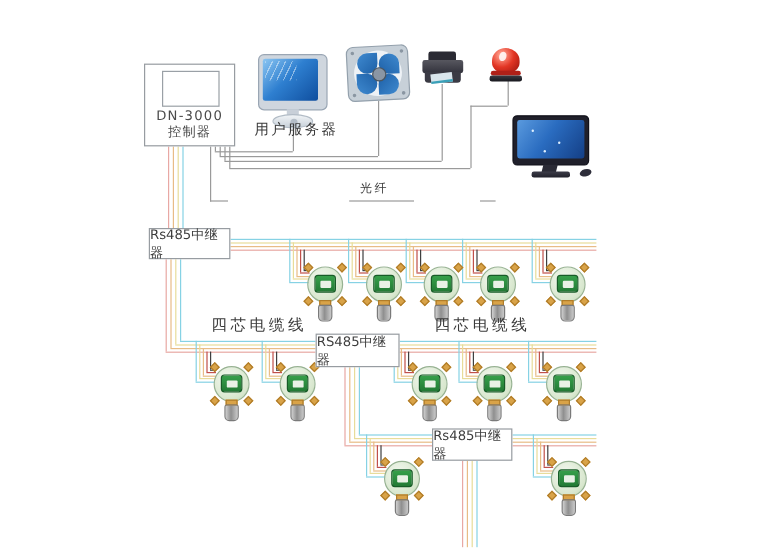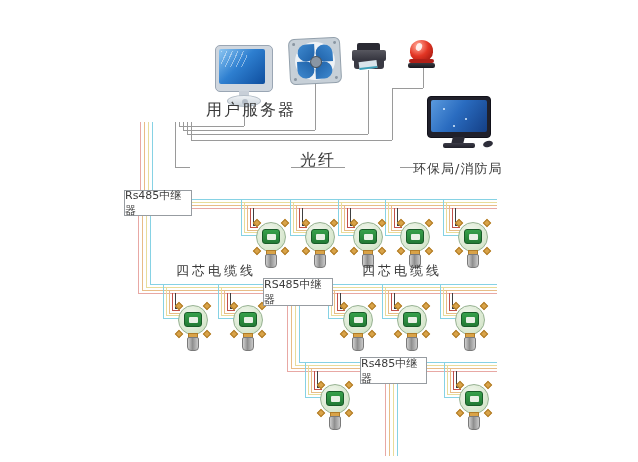--- a/index.html
+++ b/index.html
@@ -91,33 +91,38 @@
   .detector .cyl{position:absolute;left:9px;top:32px;width:12px;height:14px;box-sizing:border-box;
      background:linear-gradient(90deg,#cfcfcf,#8f8f8f 45%,#c9c9c9);border:1px solid #7a7a7a;
      border-radius:2px 2px 4px 4px}
   
   .opt1{left:190px;top:156px;width:101px;height:23px;font-size:13px;font-weight:bold;letter-spacing:0}
   .opt2{left:345px;top:156px;width:55px;height:23px;font-size:13px;letter-spacing:1px}
   .rep{font-size:11px;letter-spacing:0}
   .rep1{left:124px;top:190px;width:68px;height:26px}
   .rep2{left:263px;top:278px;width:70px;height:28px}
   .rep3{left:360px;top:357px;width:67px;height:27px}
-  .fiber{left:300px;top:150px;font-size:16px;letter-spacing:2px}
+  .fiber{left:300px;top:150px;font-size:10px;letter-spacing:2px}
   .bureau{left:413px;top:160px;font-size:13px;letter-spacing:1px}
-  .srv-label{left:206px;top:100px;width:76px;text-align:right;font-size:16px;letter-spacing:2px}
+  .srv-label{left:206px;top:100px;width:76px;text-align:right;font-size:12px;letter-spacing:2px}
   .cable{font-size:13px;letter-spacing:3px;color:#3a3a3a}
   .cableL{left:176px;top:262px}
   .cableR{left:362px;top:262px}
 </style>
 </head>
 <body>
 
 <div class="stage">
 
 
+  <div class="box controller">
+    <div class="ctrl-screen"></div>
+    <div class="ctrl-line">DN-3000</div>
+    <div class="ctrl-line">控制器</div>
+  </div>
 
   <div class="abs server">
     <span class="srv-frame"></span>
     <span class="srv-screen">
         <span class="srv-streak"></span>
       </span>
     <span class="srv-neck"></span>
     <span class="srv-base">
         <span class="srv-dot"></span>
       </span>
@@ -160,21 +165,20 @@
           <span class="pc-dot pd2"></span>
           <span class="pc-dot pd3"></span>
         </span>
     </span>
     <span class="pc-neck"></span>
       <span class="pc-base"></span>
       <span class="pc-mouse"></span>
   </div>
 
   <div class="freelabel fiber">光纤</div>
-  <div class="freelabel bureau">环保局/消防局</div>
 
   <div class="box rep rep1">
     <span>Rs485中继器</span>
   </div>
   <div class="box rep rep2">
     <span>RS485中继器</span>
   </div>
   <div class="box rep rep3">
     <span>Rs485中继器</span>
   </div>

